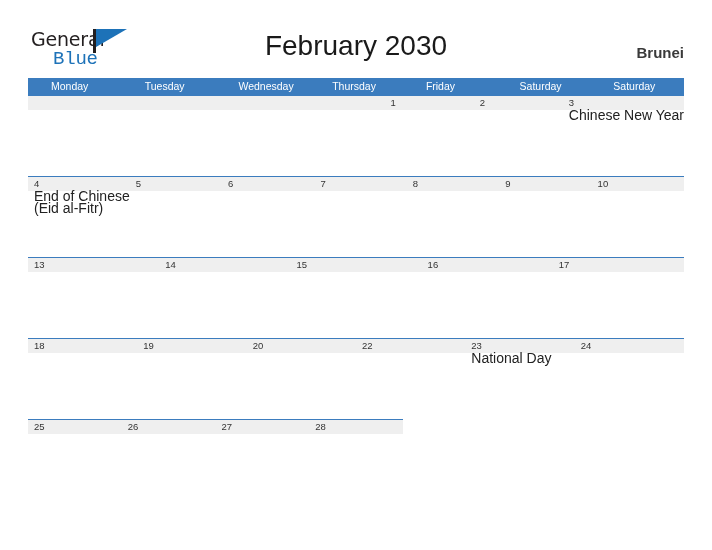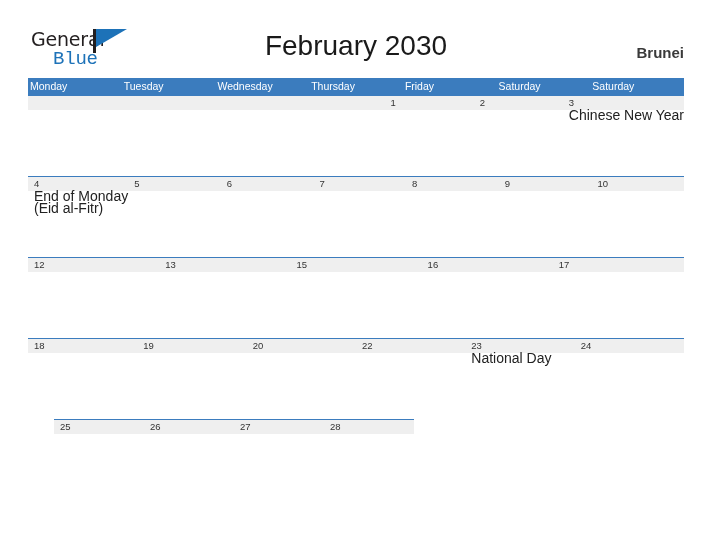--- a/index.html
+++ b/index.html
@@ -107,32 +107,31 @@
   .weekday-row {
     display: flex;
     background: #3b7cbe;
     height: 17px;
   }
   .weekday {
     flex: 1 1 0;
     color: #ffffff;
     font-size: 10.5px;
     line-height: 17px;
-    padding-left: 2px;
+    padding-left: 23px;
     box-sizing: border-box;
     white-space: nowrap;
   }
 
   .week-row {
     position: relative;
     height: 81px;
   }
   .week-row.last {
     height: 81px;
-    margin-left: 26px;
   }
   .date-band {
     position: absolute;
     left: 0;
     top: 0;
     height: 14px;
     background: #efefef;
     border-top: 1.5px solid #3b7cbe;
     box-sizing: content-box;
   }
@@ -228,21 +227,21 @@
               </div>
             </div>
           </div>
         </div>
         <div class="week-row">
           <div class="date-band" style="width: 100%;"></div>
           <div class="cells">
             <div class="cell">
               <div class="daynum">4</div>
               <div class="events">
-                <div class="event">End of Monday</div>
+                <div class="event">End of Chinese</div>
                 <div class="event">(Eid al-Fitr)</div>
               </div>
             </div>
             <div class="cell">
               <div class="daynum">5</div>
             </div>
             <div class="cell">
               <div class="daynum">6</div>
             </div>
             <div class="cell">
@@ -256,24 +255,24 @@
             </div>
             <div class="cell">
               <div class="daynum">10</div>
             </div>
           </div>
         </div>
         <div class="week-row">
           <div class="date-band" style="width: 100%;"></div>
           <div class="cells">
             <div class="cell">
-              <div class="daynum">12</div>
-            </div>
-            <div class="cell">
               <div class="daynum">13</div>
+            </div>
+            <div class="cell">
+              <div class="daynum">14</div>
             </div>
             <div class="cell">
               <div class="daynum">15</div>
             </div>
             <div class="cell">
               <div class="daynum">16</div>
             </div>
             <div class="cell">
               <div class="daynum">17</div>
             </div>

